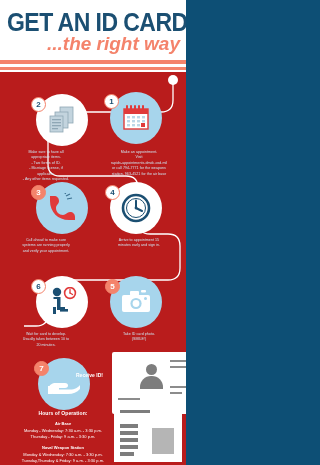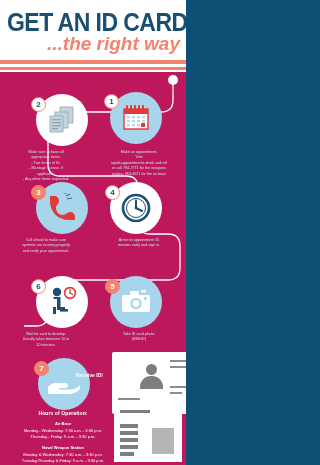--- a/index.html
+++ b/index.html
@@ -3,21 +3,21 @@
 <meta charset="utf-8">
 <style>
   html,body{margin:0;padding:0;}
   body{
     width:186px;height:465px;
     background:#0d4f75;
     font-family:"Liberation Sans", sans-serif;
     overflow:hidden;
     position:relative;
   }
-  .page{position:relative;width:186px;height:465px;overflow:hidden;background:#be185d;}
+  .page{position:relative;width:186px;height:465px;overflow:hidden;background:#b91c1c;}
 
   
   .header{background:#ffffff;height:72px;position:relative;overflow:hidden;}
   .title{
     position:absolute;left:7px;top:8px;
     font-family:"Liberation Sans", sans-serif;
     font-weight:bold;
     font-size:25px;
     letter-spacing:-0.6px;
     color:#1b4f72;

